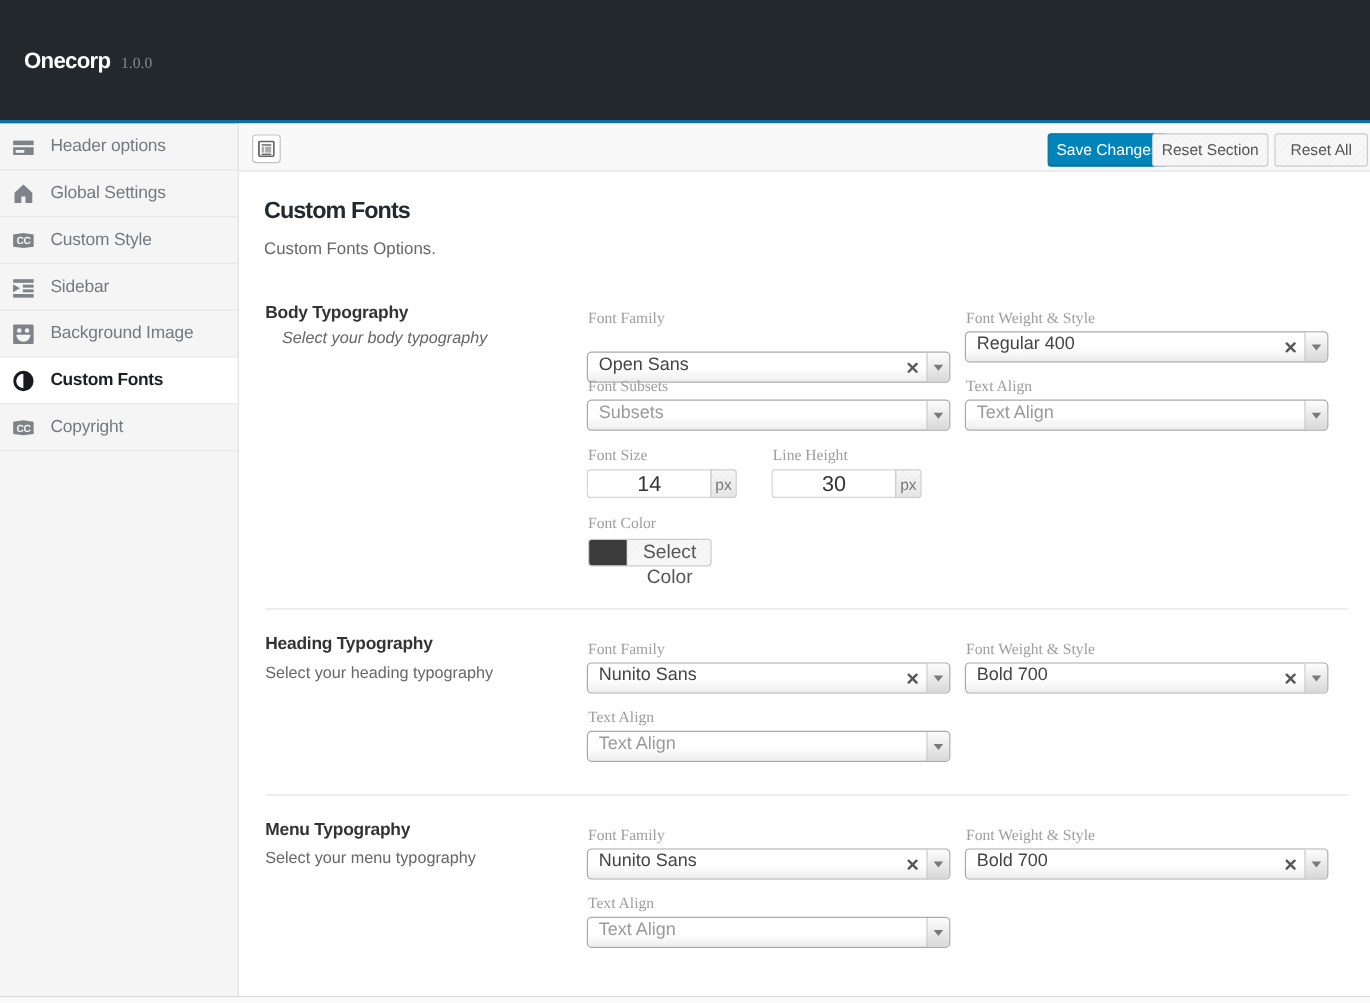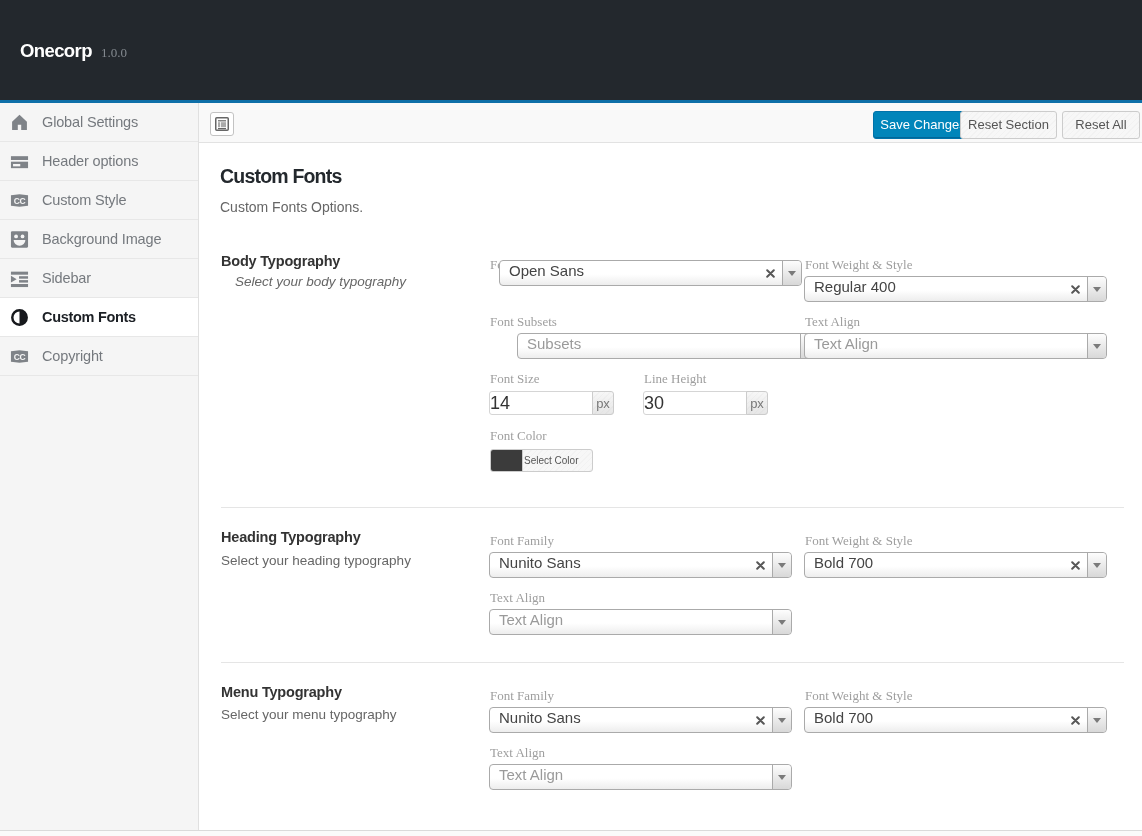--- a/index.html
+++ b/index.html
@@ -35,28 +35,28 @@
 }
 .sel .v { position:absolute; left:9px; top:1px; font-size:15px; color:#444; line-height:17px; }
 .sel.ph .v { color:#9a9a9a; }
 .sel .x { position:absolute; right:26px; top:8px; width:9px; height:9px; }
 .sel .x svg { display:block; }
 .sel .ar { position:absolute; right:0; top:0; width:19px; height:24px; border-left:1px solid #aaa; border-radius:0 4px 4px 0;
   background:linear-gradient(#fdfdfd,#d8d8d8); }
 .sel .ar:after { content:''; position:absolute; left:5px; top:10px; width:0; height:0;
   border:4px solid transparent; border-top:5px solid #7a7a7a; }
 .ni { width:104px; height:24px; border:1px solid #d5d5d5; background:#fff; font-size:18px; color:#333;
-  line-height:22px; border-radius:3px 0 0 3px; }
+  text-align:center; line-height:22px; border-radius:3px 0 0 3px; }
 .px { width:22px; height:24px; border:1px solid #ccc; background:linear-gradient(#f7f7f7,#e6e6e6);
   background-image:repeating-linear-gradient(135deg, rgba(0,0,0,.02) 0 1px, transparent 1px 4px),linear-gradient(#f7f7f7,#e6e6e6);
   border-radius:0 3px 3px 0; font-size:13px; color:#777; text-align:center; line-height:24px; }
 #cpick { left:490px; top:449px; width:103px; height:23px; border:1px solid #ccc; border-radius:3px; background:#f7f7f7;
   background-image:repeating-linear-gradient(135deg, rgba(0,0,0,.018) 0 1px, transparent 1px 4px); }
 #cpick .sw { position:absolute; left:0; top:0; width:32px; height:21px; background:#3b3b3b; border-right:1px solid #ccc; border-radius:2px 0 0 2px; }
-#cpick .ct { position:absolute; left:33px; top:0; width:68px; height:21px; font-size:10px; color:#555; text-align:left; line-height:21px; }
+#cpick .ct { position:absolute; left:33px; top:0; width:68px; height:21px; font-size:16px; color:#555; text-align:center; line-height:21px; }
 .hr { height:1px; background:#e5e5e5; width:903px; left:221px; }
 </style>
 </head>
 <body>
 <div id="hdr" class="abs"></div>
 <div id="logo" class="abs">Onecorp<span id="ver">1.0.0</span></div>
 <div id="blue" class="abs"></div>
 
 <div id="main" class="abs"></div>
 <div id="tbar" class="abs"></div>
@@ -69,58 +69,58 @@
 <rect x="3" y="11" width="8" height="1.2" fill="#666"></rect>
 </svg>
 </div>
 <div id="bsave" class="abs btn">Save Changes</div>
 <div id="brs" class="abs btn btng">Reset Section</div>
 <div id="bra" class="abs btn btng">Reset All</div>
 
 <div id="side" class="abs">
   <div class="mi">
       <svg width="19" height="19" viewBox="0 0 20 20">
-        <path fill="#7f8388" d="M10 1.8 2.2 9.1V18h6v-5.6h3.6V18h6V9.1z"></path>
-      </svg>
-      <div class="t">Global Settings</div>
-    </div>
-  <div class="mi">
-      <svg width="19" height="19" viewBox="0 0 20 20">
         <rect x="1" y="4.4" width="18" height="4" fill="#7f8388"></rect>
         <rect x="1" y="10.2" width="18" height="6.8" fill="#7f8388"></rect>
         <rect x="3.2" y="12.6" width="7.6" height="2.5" fill="#f5f5f5"></rect>
       </svg>
       <div class="t">Header options</div>
     </div>
   <div class="mi">
       <svg width="19" height="19" viewBox="0 0 20 20">
+        <path fill="#7f8388" d="M10 1.8 2.2 9.1V18h6v-5.6h3.6V18h6V9.1z"></path>
+      </svg>
+      <div class="t">Global Settings</div>
+    </div>
+  <div class="mi">
+      <svg width="19" height="19" viewBox="0 0 20 20">
         <path fill="#7f8388" d="M1 4.6 10 3.4l9 1.2v10.8L10 16.6 1 15.4z"></path>
         <text x="10" y="13.3" font-size="9" font-weight="bold" fill="#f5f5f5" text-anchor="middle" font-family="Liberation Sans" letter-spacing="-0.4">CC</text>
       </svg>
       <div class="t">Custom Style</div>
-    </div>
-  <div class="mi">
-      <svg width="19" height="19" viewBox="0 0 20 20">
-        <rect x="1" y="1.4" width="18" height="17.2" rx="1.2" fill="#7f8388"></rect>
-        <circle cx="6.4" cy="6.8" r="2" fill="#f5f5f5"></circle>
-        <circle cx="13.2" cy="6.8" r="2" fill="#f5f5f5"></circle>
-        <path d="M3.8 10.4h12.4a6.2 6.2 0 0 1-12.4 0z" fill="#f5f5f5"></path>
-      </svg>
-      <div class="t">Background Image</div>
     </div>
   <div class="mi">
       <svg width="19" height="19" viewBox="0 0 20 20">
         <rect x="1" y="2.8" width="18" height="3.2" fill="#7f8388"></rect>
         <path fill="#7f8388" d="M1 7.2v7l6-3.5z"></path>
         <rect x="9.5" y="7.6" width="9.5" height="2.6" fill="#7f8388"></rect>
         <rect x="9.5" y="11.7" width="9.5" height="2.6" fill="#7f8388"></rect>
         <rect x="1" y="15.8" width="18" height="3.2" fill="#7f8388"></rect>
       </svg>
       <div class="t">Sidebar</div>
     </div>
+  <div class="mi">
+      <svg width="19" height="19" viewBox="0 0 20 20">
+        <rect x="1" y="1.4" width="18" height="17.2" rx="1.2" fill="#7f8388"></rect>
+        <circle cx="6.4" cy="6.8" r="2" fill="#f5f5f5"></circle>
+        <circle cx="13.2" cy="6.8" r="2" fill="#f5f5f5"></circle>
+        <path d="M3.8 10.4h12.4a6.2 6.2 0 0 1-12.4 0z" fill="#f5f5f5"></path>
+      </svg>
+      <div class="t">Background Image</div>
+    </div>
   <div class="mi act">
       <svg width="19" height="19" viewBox="0 0 20 20">
         <circle cx="10" cy="10" r="7.6" fill="#fff" stroke="#17191d" stroke-width="2.6"></circle>
         <path fill="#17191d" d="M10 2.4a7.6 7.6 0 0 1 0 15.2z"></path>
       </svg>
       <div class="t">Custom Fonts</div>
     </div>
   <div class="mi">
       <svg width="19" height="19" viewBox="0 0 20 20">
         <path fill="#7f8388" d="M1 4.6 10 3.4l9 1.2v10.8L10 16.6 1 15.4z"></path>
@@ -130,41 +130,41 @@
     </div>
 </div>
 
 <div id="h1" class="abs">Custom Fonts</div>
 <div id="h1sub" class="abs">Custom Fonts Options.</div>
 
 <div class="abs stitle" style="left:221px;top:253px;">Body Typography</div>
 <div class="abs sdesc" style="left:235px;top:274px;font-style:italic;">Select your body typography</div>
 <div class="abs lbl" style="left:490px;top:257px;">Font Family</div>
 <div class="abs lbl" style="left:805px;top:257px;">Font Weight &amp; Style</div>
-<div class="abs sel" style="left:489px;top:260px;margin-left:10px;">
+<div class="abs sel" style="left:489px;top:293px;">
     <div class="v">Open Sans</div>
     <div class="x">
       <svg width="9" height="9" viewBox="0 0 9 9">
         <path d="M1.2 1.2 7.8 7.8M7.8 1.2 1.2 7.8" stroke="#575757" stroke-width="2" stroke-linecap="round"></path>
       </svg>
     </div>
     <div class="ar"></div>
   </div>
 <div class="abs sel" style="left:804px;top:276px;">
     <div class="v">Regular 400</div>
     <div class="x">
       <svg width="9" height="9" viewBox="0 0 9 9">
         <path d="M1.2 1.2 7.8 7.8M7.8 1.2 1.2 7.8" stroke="#575757" stroke-width="2" stroke-linecap="round"></path>
       </svg>
     </div>
     <div class="ar"></div>
   </div>
 <div class="abs lbl" style="left:490px;top:314px;">Font Subsets</div>
 <div class="abs lbl" style="left:805px;top:314px;">Text Align</div>
-<div class="abs sel ph" style="left:489px;top:333px;margin-left:28px;">
+<div class="abs sel ph" style="left:489px;top:333px;">
     <div class="v">Subsets</div>
     <div class="ar"></div>
   </div>
 <div class="abs sel ph" style="left:804px;top:333px;">
     <div class="v">Text Align</div>
     <div class="ar"></div>
   </div>
 <div class="abs lbl" style="left:490px;top:371px;">Font Size</div>
 <div class="abs lbl" style="left:644px;top:371px;">Line Height</div>
 <div class="abs ni" style="left:489px;top:391px;">14</div>

